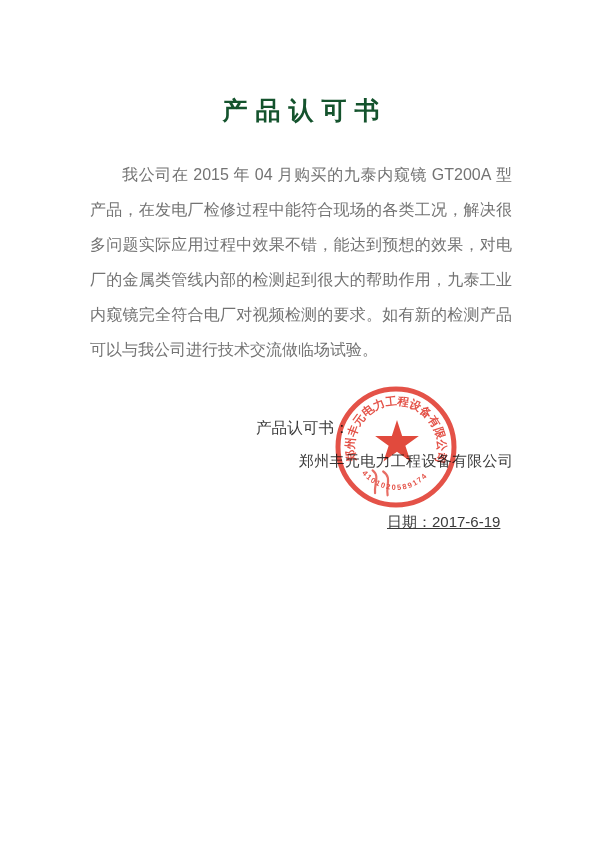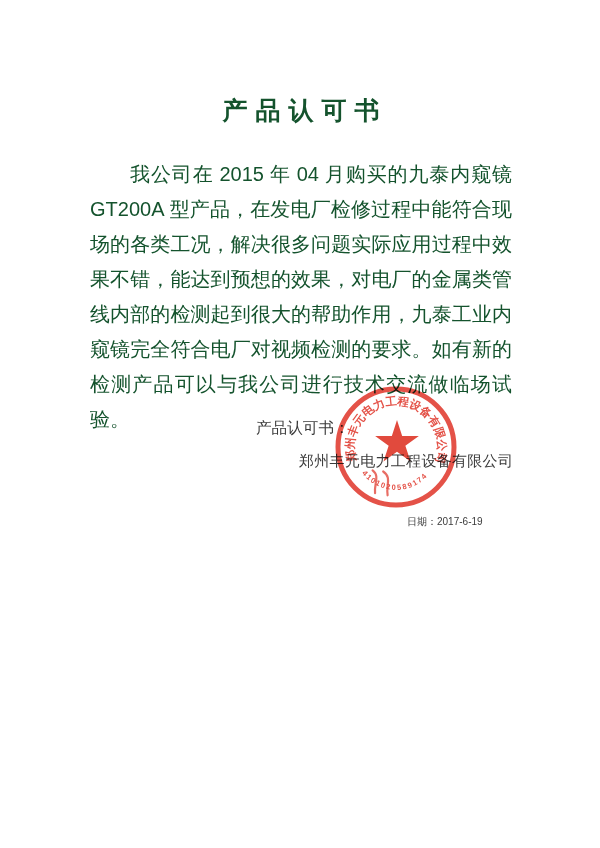--- a/index.html
+++ b/index.html
@@ -30,25 +30,25 @@
     box-sizing: border-box;
     color: #14532d;
     white-space: nowrap;
   }
   .body-par {
     position: absolute;
     left: 90px;
     top: 157px;
     width: 422px;
     margin: 0;
-    font-size: 20px;
+    font-size: 16px;
     line-height: 35px;
     text-align: justify;
     text-indent: 2em;
-    color: #14532d;
+    color: #737373;
   }
   .latin {
     font-family: "Liberation Sans", "DejaVu Sans", sans-serif;
   }
   .sign-label {
     position: absolute;
     left: 256px;
     top: 417px;
     font-size: 15.6px;
     line-height: 22px;
@@ -59,25 +59,26 @@
     left: 299px;
     top: 450px;
     font-size: 15px;
     letter-spacing: 0.3px;
     line-height: 22px;
     white-space: nowrap;
     z-index: 1;
   }
   .date-line {
     position: absolute;
-    left: 407px;
+    left: 387px;
     top: 511px;
-    font-size: 10px;
+    font-size: 15px;
     line-height: 22px;
     white-space: nowrap;
+    text-decoration: underline;
   }
   .stamp {
     position: absolute;
     left: 334px;
     top: 385px;
     width: 124px;
     height: 124px;
     z-index: 2;
     mix-blend-mode: multiply;
     opacity: 0.93;

